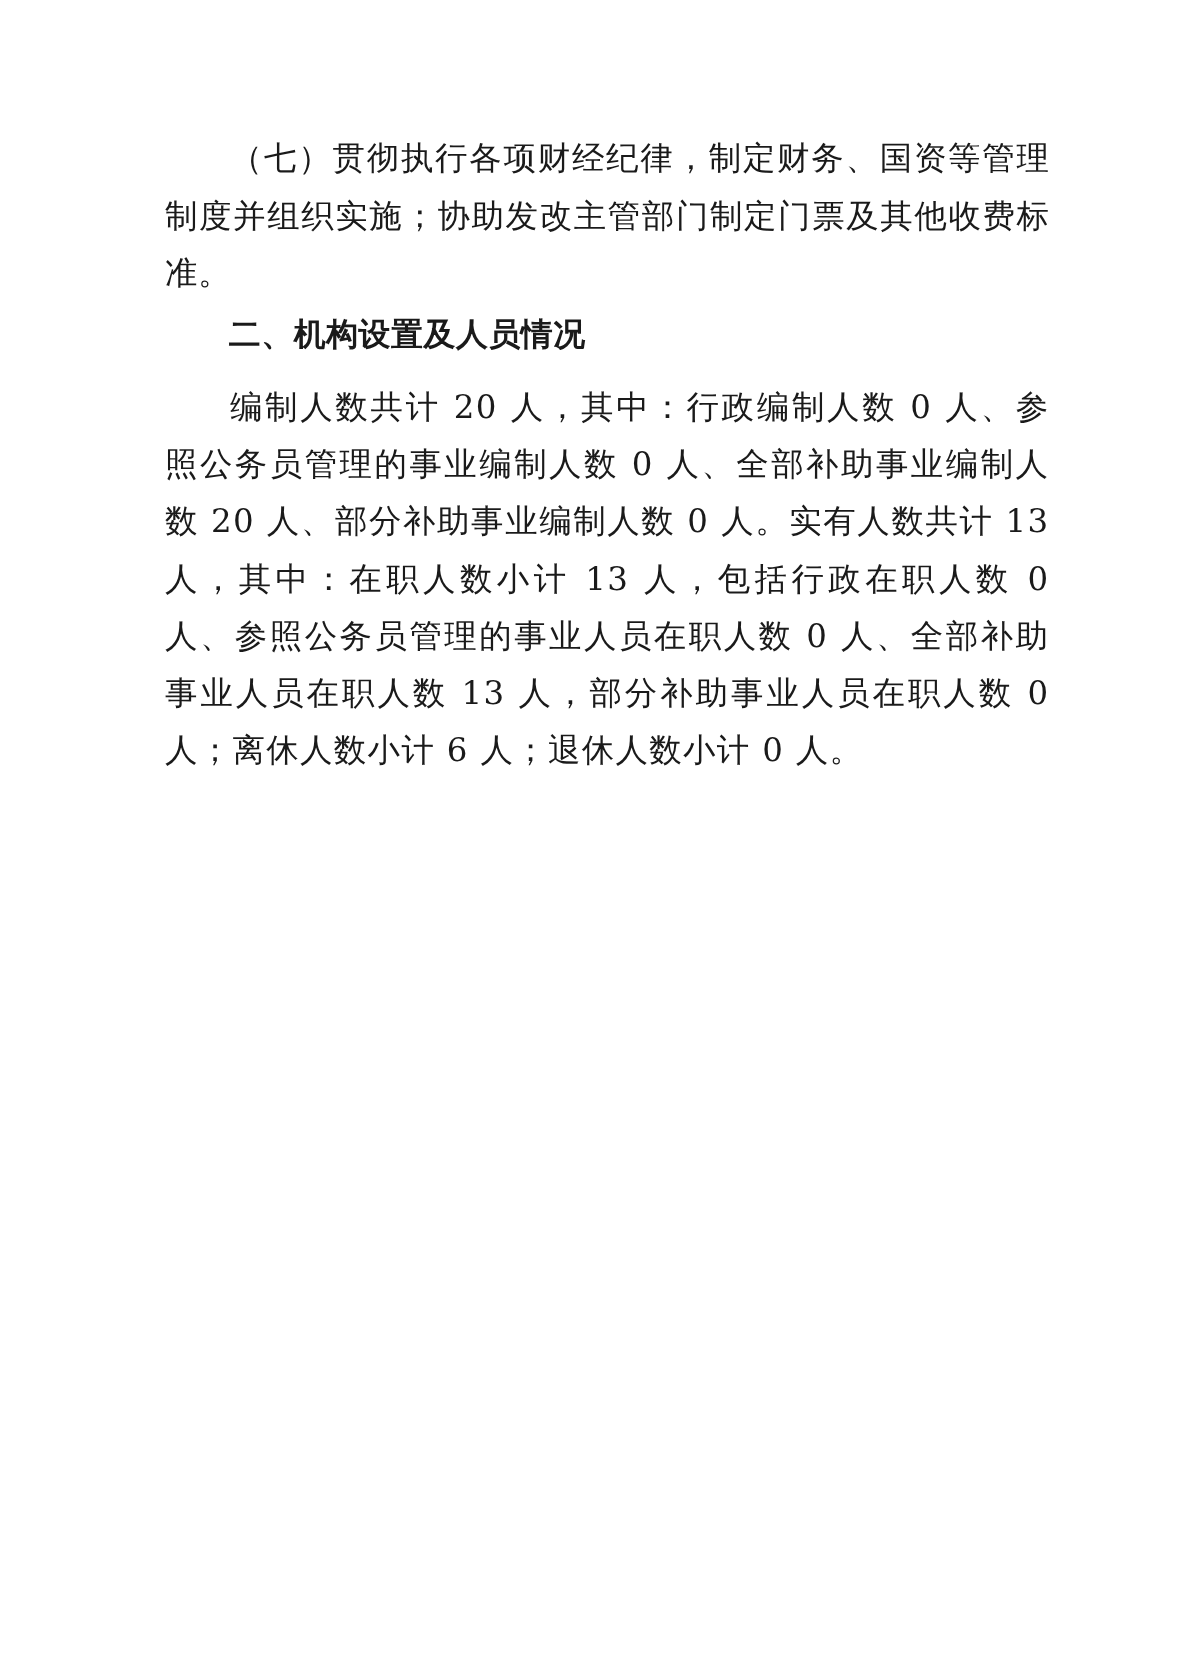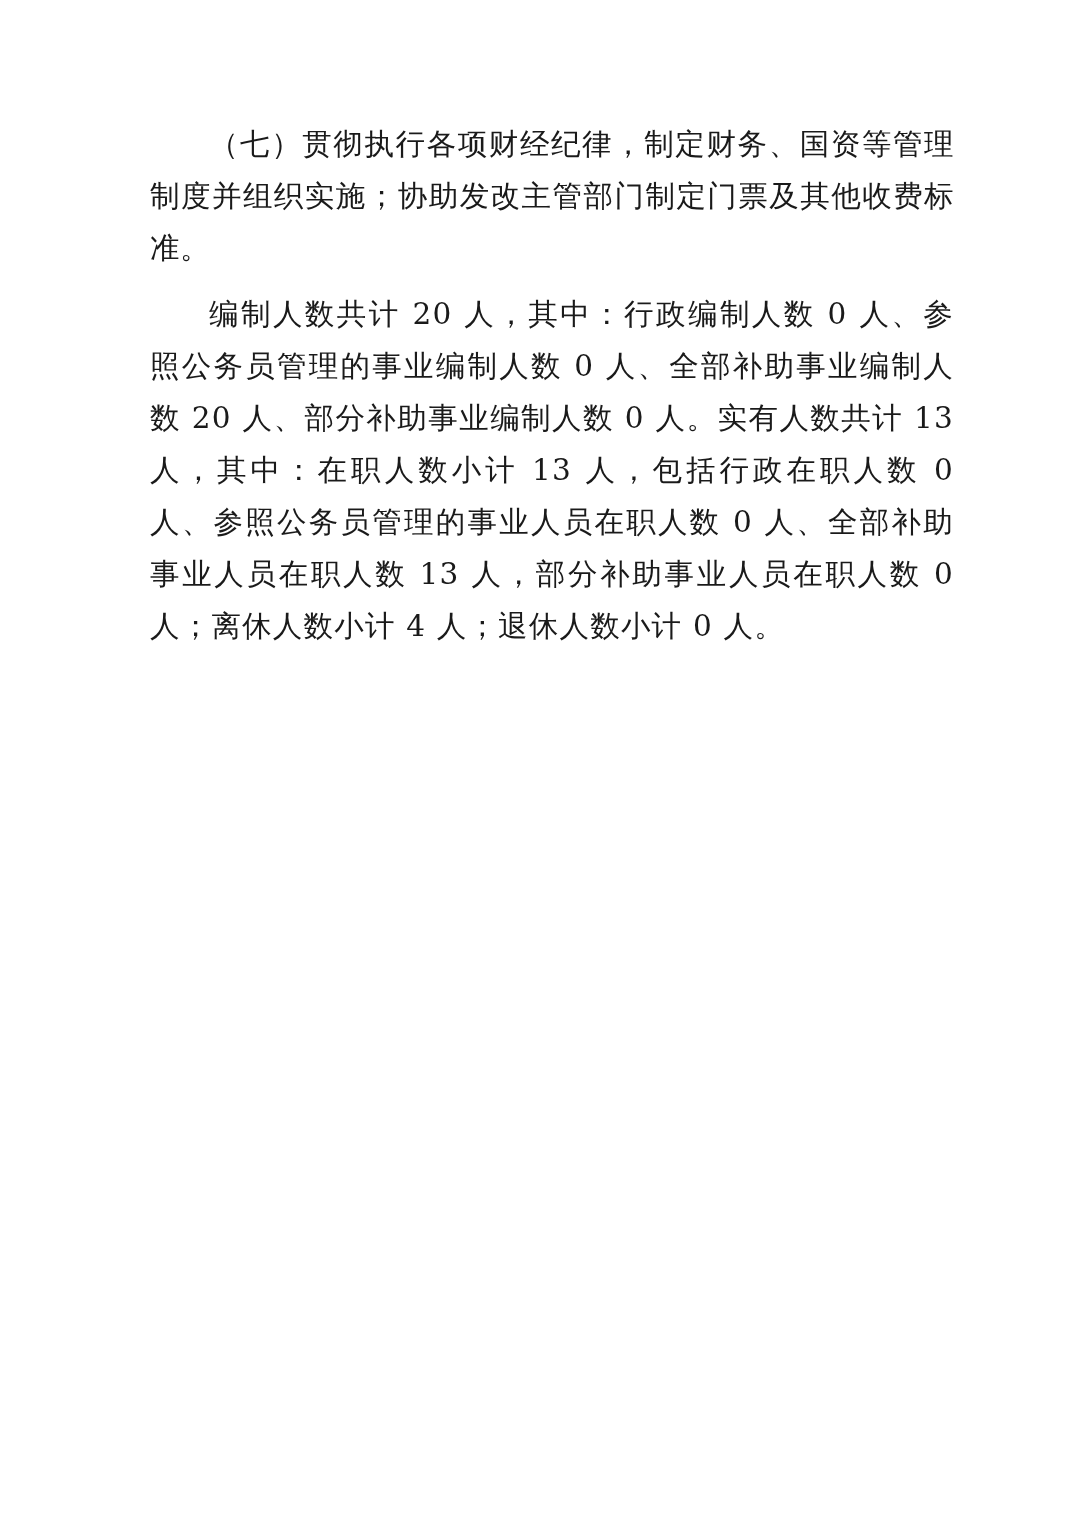--- a/index.html
+++ b/index.html
@@ -56,17 +56,18 @@
   }
 </style>
 </head>
 <body>
 
 <div class="page">
 
   <p class="body-text para indent">（七）贯彻执行各项财经纪律，制定财务、国资等管理制度并组织实施；协助发改主管部门制定门票及其他收费标准。</p>
 
 
+  <h2 class="heading">二、机构设置及人员情况</h2>
 
 
-  <p class="body-text para indent spread loose para-gap">编制人数共计 20 人，其中：行政编制人数 0 人、参照公务员管理的事业编制人数 0 人、全部补助事业编制人数 20 人、部分补助事业编制人数 0 人。实有人数共计 13 人，其中：在职人数小计 13 人，包括行政在职人数 0 人、参照公务员管理的事业人员在职人数 0 人、全部补助事业人员在职人数 13 人，部分补助事业人员在职人数 0 人；离休人数小计 4 人；退休人数小计 0 人。</p>
+  <p class="body-text para indent spread loose para-gap">编制人数共计 20 人，其中：行政编制人数 0 人、参照公务员管理的事业编制人数 0 人、全部补助事业编制人数 20 人、部分补助事业编制人数 0 人。实有人数共计 13 人，其中：在职人数小计 13 人，包括行政在职人数 0 人、参照公务员管理的事业人员在职人数 0 人、全部补助事业人员在职人数 13 人，部分补助事业人员在职人数 0 人；离休人数小计 6 人；退休人数小计 0 人。</p>
 
 </div>
 
 </body></html>

